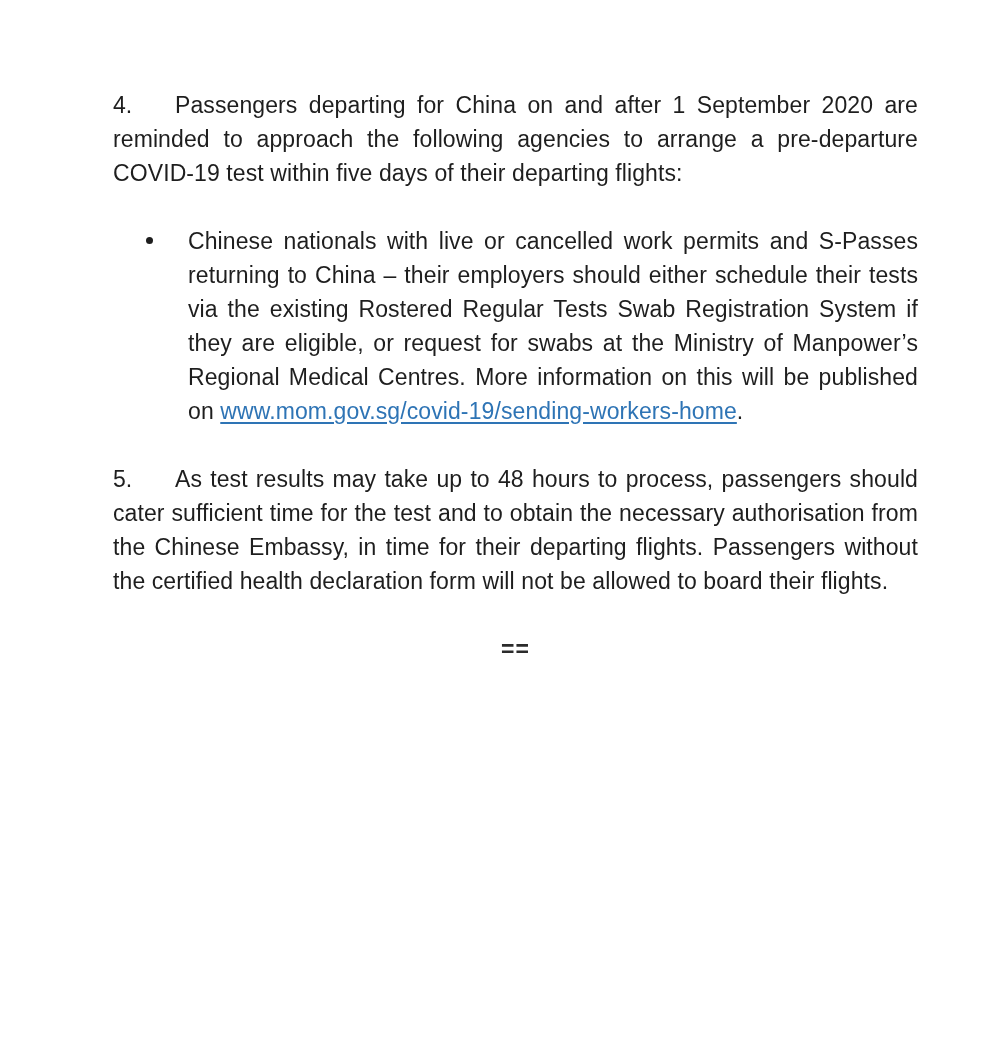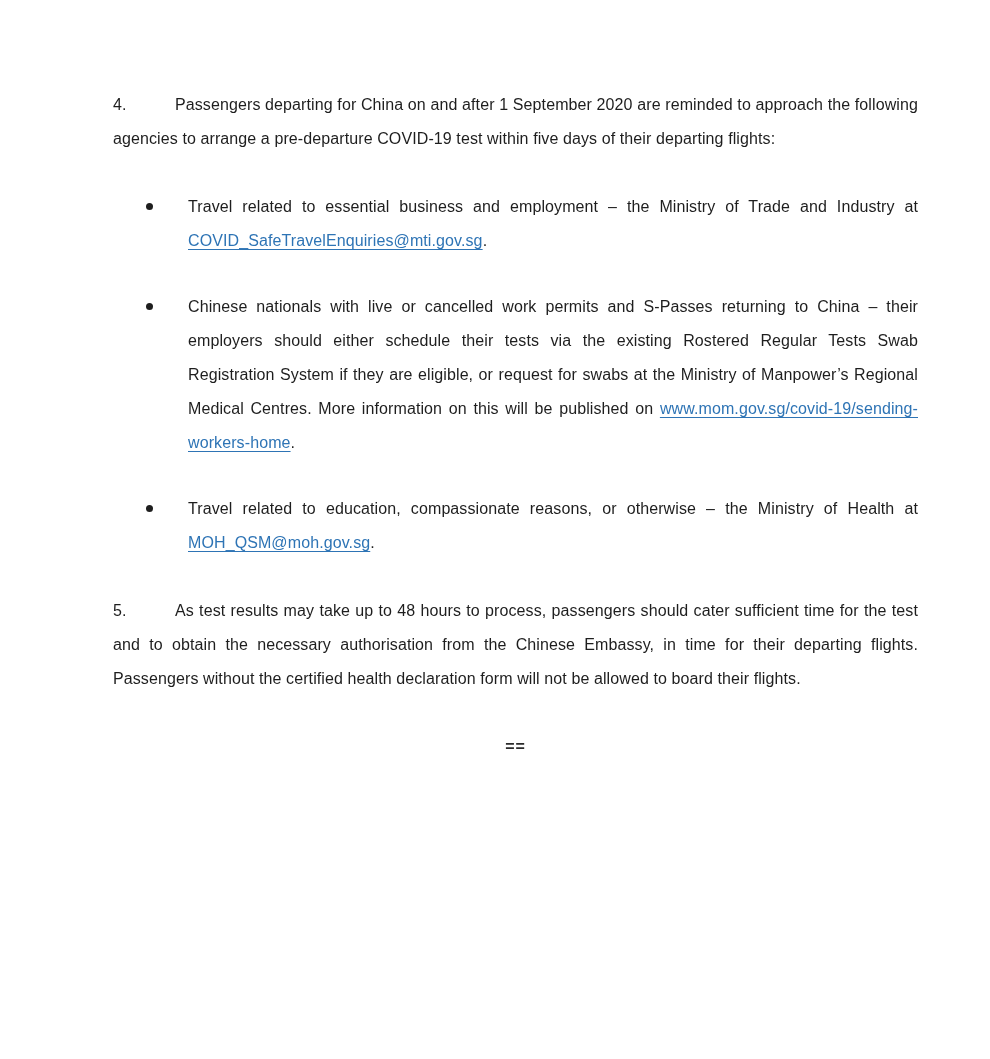--- a/index.html
+++ b/index.html
@@ -12,21 +12,21 @@
     width: 990px;
     height: 1059px;
     background: #ffffff;
     overflow: hidden;
     font-family: "Liberation Sans", "DejaVu Sans", sans-serif;
     color: #1e1e1e;
   }
   .content {
     box-sizing: border-box;
     padding: 88px 72px 0 113px; 
-    font-size: 16px;
+    font-size: 23px;
     line-height: 34px;
     letter-spacing: 0.1px;
     text-align: justify;
   }
   .para {
     margin: 0 0 34px 0;
   }
   .pnum {
     display: inline-block;
     width: 62px;
@@ -71,25 +71,23 @@
 </head>
 <body>
 
 <div class="page">
   <div class="content">
 
     <p class="para"><span class="pnum">4.</span><span>Passengers departing for China on and after 1 September 2020 are reminded to approach the following agencies to arrange a pre-departure COVID-19 test within five days of their departing flights:</span></p>
 
     <ul class="bullets">
 
-      <li class="bullet"><span class="dot"></span><span>Travel related to essential business and employment – the Ministry of Trade and Industry at </span><a class="link">COVID_SafeTravelEnquiries@mti.gov.sg</a><span>.</span></li>
 
       <li class="bullet"><span class="dot"></span><span>Chinese nationals with live or cancelled work permits and S-Passes returning to China – their employers should either schedule their tests via the existing Rostered Regular Tests Swab Registration System if they are eligible, or request for swabs at the Ministry of Manpower’s Regional Medical Centres. More information on this will be published on </span><a class="link">www.mom.gov.sg/covid-19/sending-workers-home</a><span>.</span></li>
 
-      <li class="bullet"><span class="dot"></span><span>Travel related to education, compassionate reasons, or otherwise – the Ministry of Health at </span><a class="link">MOH_QSM@moh.gov.sg</a><span>.</span></li>
 
     </ul>
 
     <p class="para"><span class="pnum">5.</span><span>As test results may take up to 48 hours to process, passengers should cater sufficient time for the test and to obtain the necessary authorisation from the Chinese Embassy, in time for their departing flights. Passengers without the certified health declaration form will not be allowed to board their flights.</span></p>
 
     <div class="end-marker">==</div>
 
   </div>
 </div>
 

